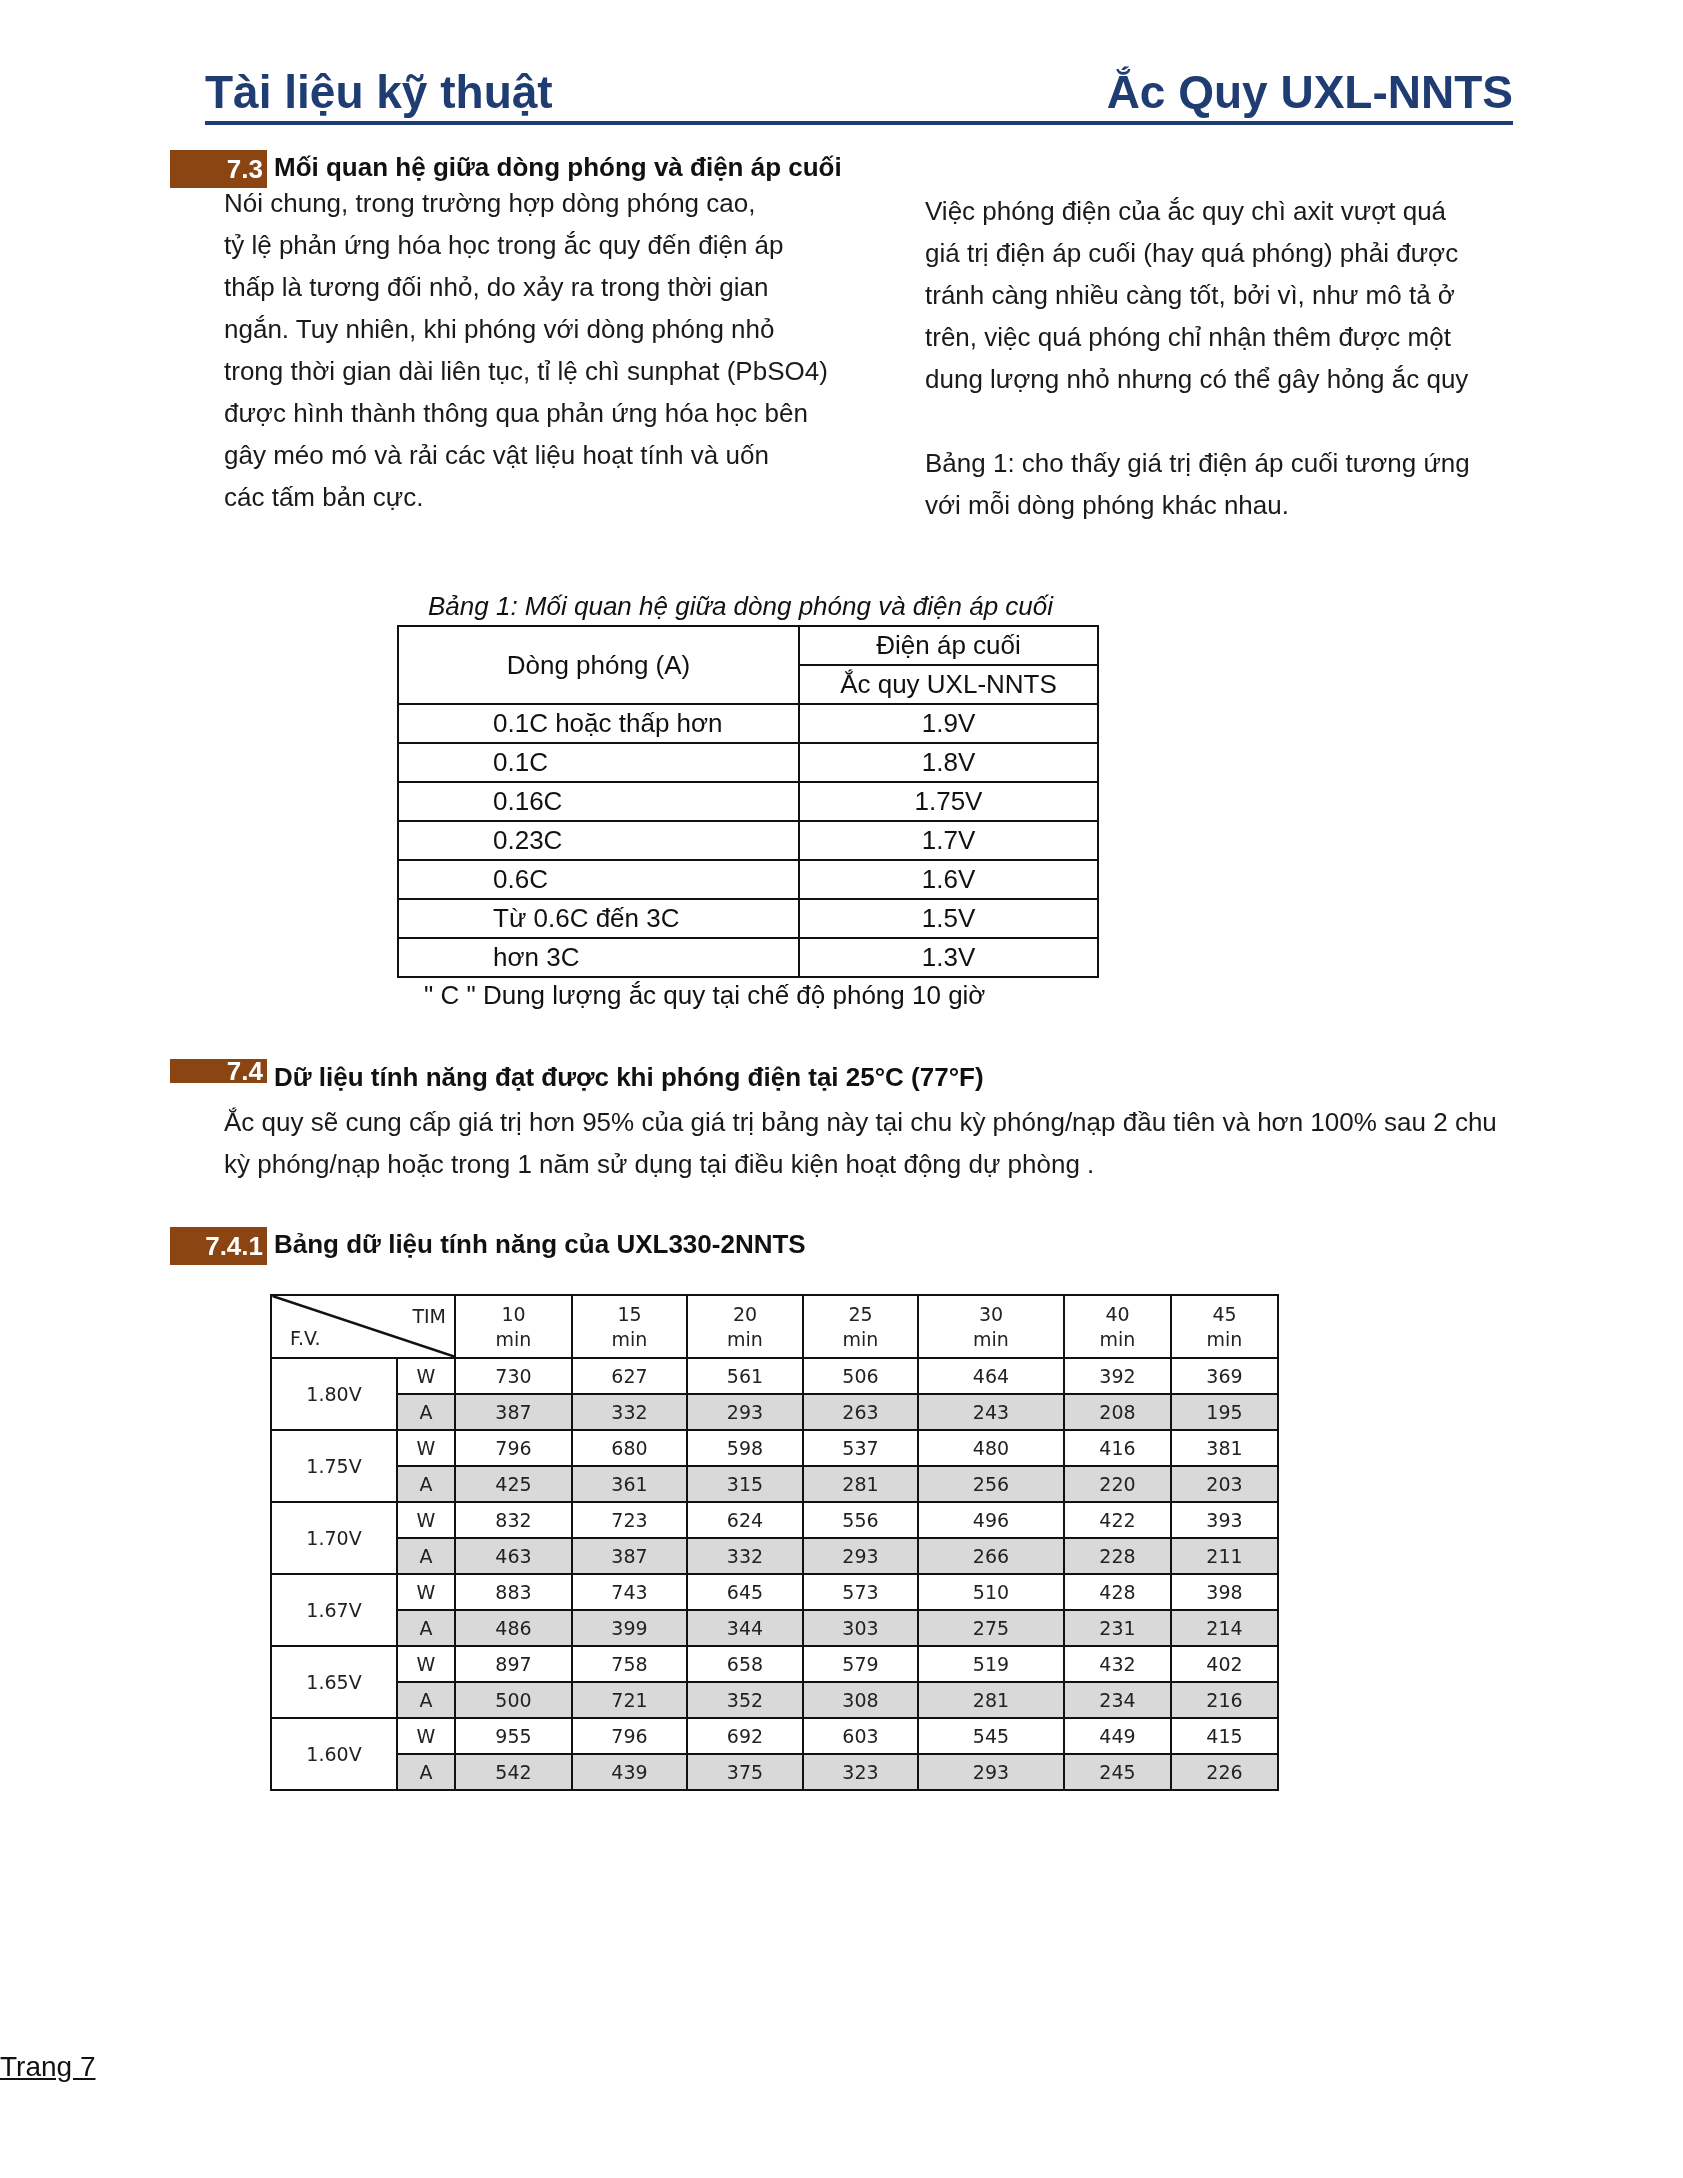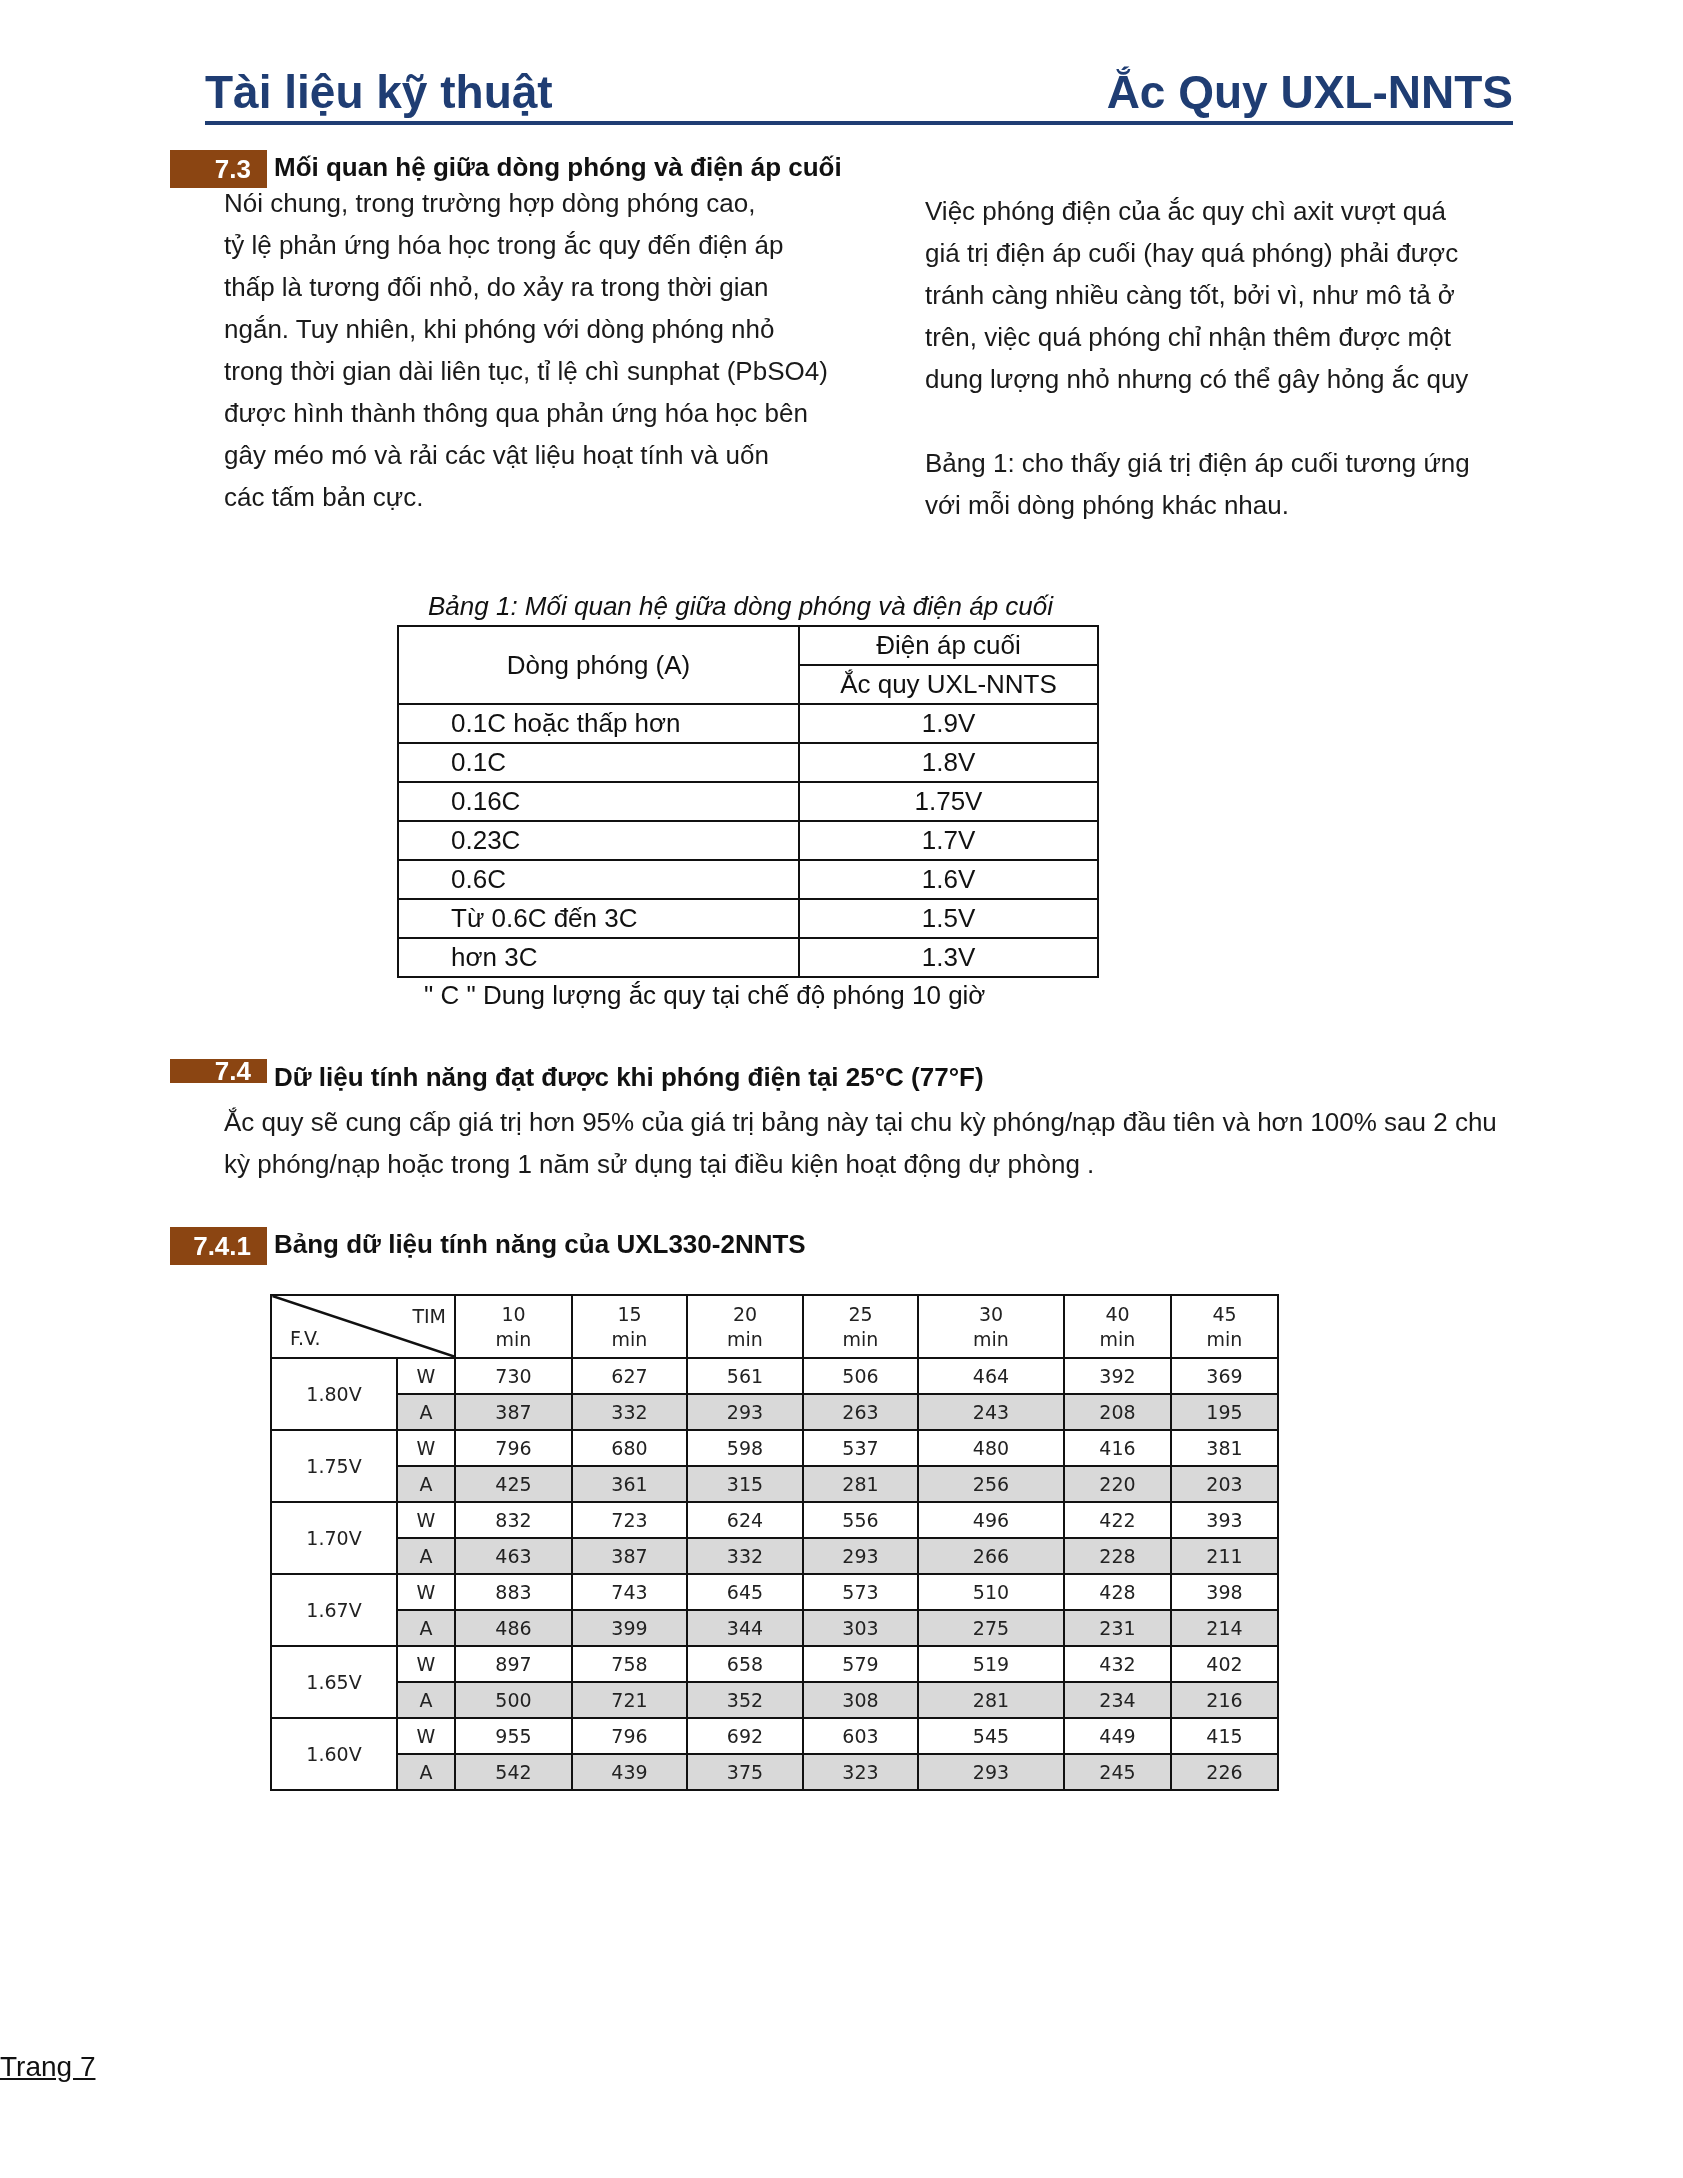--- a/index.html
+++ b/index.html
@@ -5,31 +5,31 @@
   html, body { margin: 0; padding: 0; background: #ffffff; }
   body { width: 1683px; height: 2178px; position: relative; overflow: hidden;
          font-family: "Liberation Sans", "DejaVu Sans", sans-serif; color: #111; }
   .hdr-title { position: absolute; top: 65px; font-size: 46px; font-weight: bold; color: #1f3d73;
                letter-spacing: 0px; white-space: nowrap; }
   .hdr-left { left: 205px; }
   .hdr-right { right: 170px; }
   .hdr-rule { position: absolute; left: 205px; width: 1308px; top: 121px; height: 4px; background: #1f3d73; }
 
   .sec-box { position: absolute; background: #8b4512; color: #fff; font-weight: bold; font-size: 26px;
-             text-align: right; padding-right: 16px; box-sizing: border-box; line-height: 1; display: flex;
+             text-align: right; padding-right: 4px; box-sizing: border-box; line-height: 1; display: flex;
              align-items: center; justify-content: flex-end; }
   .sec-title { position: absolute; font-weight: bold; font-size: 26px; color: #111; white-space: nowrap; }
 
   .para { position: absolute; font-size: 26px; line-height: 42px; color: #1a1a1a; }
   .para div { white-space: nowrap; }
 
   .t1-caption { position: absolute; left: 428px; top: 591px; font-style: italic; font-size: 26px; white-space: nowrap; }
   table.t1 { position: absolute; left: 397px; top: 625px; width: 702px; border-collapse: collapse; font-size: 26px; }
   table.t1 td { border: 2.5px solid #111; height: 37px; padding: 0; }
-  table.t1 td.c1 { width: 401px; padding-left: 52px; box-sizing: border-box; text-align: left; }
+  table.t1 td.c1 { width: 401px; padding-left: 94px; box-sizing: border-box; text-align: left; }
   table.t1 td.c1h { text-align: center; padding-left: 0; }
   table.t1 td.c2 { text-align: center; }
   .t1-note { position: absolute; left: 424px; top: 980px; font-size: 26px; white-space: nowrap; }
 
   table.t2 { position: absolute; left: 270px; top: 1294px; border-collapse: collapse;
              font-family: "DejaVu Sans", sans-serif; font-size: 19px; color: #222; }
   table.t2 td { border: 2.5px solid #111; text-align: center; padding: 0; height: 34px; }
   table.t2 tr.hrow td { height: 61px; line-height: 25px; }
   table.t2 td.shade { background: #d9d9d9; }
   .corner { position: relative; width: 100%; height: 61px; }

